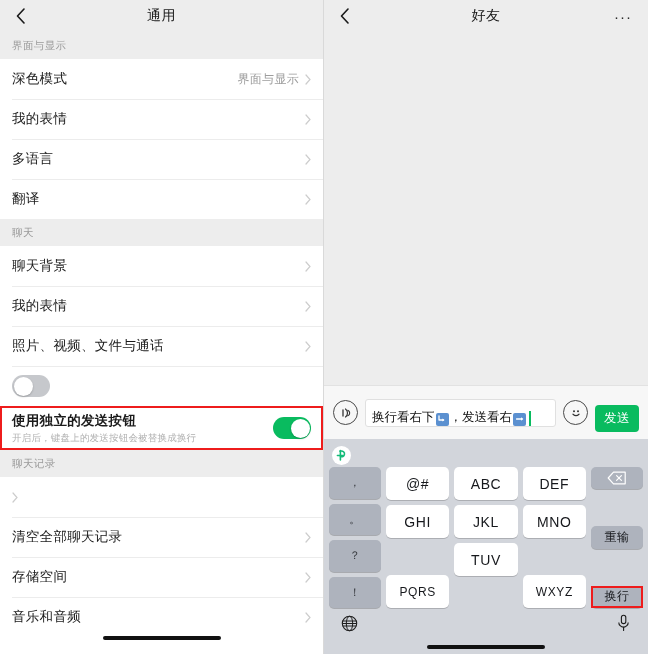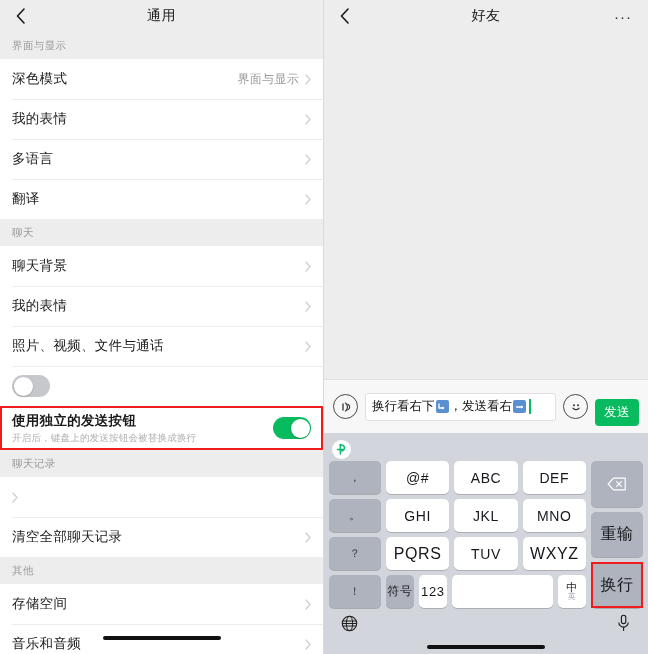--- a/index.html
+++ b/index.html
@@ -82,21 +82,21 @@
     display: flex; align-items: center; gap: 7px;
     padding: 7px 9px; flex: none;
   }
   .circ-icon {
     width: 25px; height: 25px; border-radius: 50%; border: 1.4px solid #4a4a4a;
     display: flex; align-items: center; justify-content: center; flex: none;
     cursor: pointer; background: #f7f7f7;
   }
   .text-field {
     flex: 1; height: 28px; background: #fff; border: 1px solid #e0e0e0;
-    border-radius: 3px; display: flex; align-items: center;
+    border-radius: 3px; display: flex; align-items: flex-end;
     padding: 0 6px; font-size: 12.5px; color: #111; cursor: text;
     white-space: nowrap; overflow: hidden;
   }
   .emj {
     display: inline-flex; align-items: center; justify-content: center;
     width: 13px; height: 13px; background: #5b90d0; border-radius: 2px;
     margin: 0 1px; vertical-align: middle; flex: none;
   }
   .caret { width: 1.5px; height: 15px; background: #09bb5f; margin-left: 2px; flex: none; }
   .send-btn {
@@ -120,21 +120,21 @@
   .kb-col-right { width: 52px; display: flex; flex-direction: column; gap: 5px; }
   .kb-row { display: flex; gap: 5px; }
   .key {
     flex: 1; height: 33px; border-radius: 5px; background: #ffffff;
     display: flex; align-items: center; justify-content: center;
     font-size: 14px; color: #16181c; cursor: pointer;
     box-shadow: 0 1px 0 rgba(0,0,0,.18); letter-spacing: .6px;
   }
   .key.fn { background: #aeb3bd; box-shadow: 0 1px 0 rgba(0,0,0,.2); }
   .key.punct { font-size: 11px; color: #3a3d42; }
-  .key.sm { font-size: 16px; }
+  .key.sm { font-size: 12px; margin-top: 32px; }
   .key.tall { height: 71px; }
   .key.space { flex: 2.25; }
   .key.num { flex: .62; font-size: 13px; }
   .key.sym { font-size: 12px; }
   .key.lang { flex: .62; flex-direction: column; font-size: 9px; line-height: 1; }
   .lang-top { font-size: 11px; color: #16181c; }
   .lang-bot { font-size: 8px; color: #9aa0a8; }
   .kb-bottom {
     height: 34px; display: flex; align-items: center;
     justify-content: space-between; padding: 0 12px;
@@ -244,21 +244,20 @@
           </svg>
       </div>
 
       <div class="row">
         <div class="row-label">清空全部聊天记录</div>
         <svg class="chev" width="6" height="11" viewBox="0 0 6 11">
             <path d="M1 1 L5 5.5 L1 10" stroke="#9a9a9a" stroke-width="1.2" fill="none" stroke-linecap="round"></path>
           </svg>
       </div>
 
-      <div class="section-head">其他</div>
 
       <div class="row">
         <div class="row-label">存储空间</div>
         <svg class="chev" width="6" height="11" viewBox="0 0 6 11">
             <path d="M1 1 L5 5.5 L1 10" stroke="#9a9a9a" stroke-width="1.2" fill="none" stroke-linecap="round"></path>
           </svg>
       </div>
 
       <div class="row">
         <div class="row-label">音乐和音频</div>
@@ -354,29 +353,20 @@
           <div class="kb-row">
             <div class="key">GHI</div>
             <div class="key">JKL</div>
             <div class="key">MNO</div>
           </div>
           <div class="kb-row">
             <div class="key sm">PQRS</div>
             <div class="key">TUV</div>
             <div class="key sm">WXYZ</div>
           </div>
-          <div class="kb-row">
-            <div class="key fn sym num">符号</div>
-            <div class="key num">123</div>
-            <div class="key space"></div>
-            <div class="key lang">
-              <span class="lang-top">中</span>
-              <span class="lang-bot">英</span>
-            </div>
-          </div>
         </div>
 
         <div class="kb-col-right">
           <div class="key fn">
             <svg width="20" height="14" viewBox="0 0 20 14">
               <path d="M6.5 1.2 L18.2 1.2 L18.2 12.8 L6.5 12.8 L1.2 7 Z" stroke="#fff" stroke-width="1.2" fill="none" stroke-linejoin="round"></path>
               <path d="M9.6 4.6 L14.4 9.4 M14.4 4.6 L9.6 9.4" stroke="#fff" stroke-width="1.2" stroke-linecap="round"></path>
             </svg>
           </div>
           <div class="key fn sm">重输</div>

